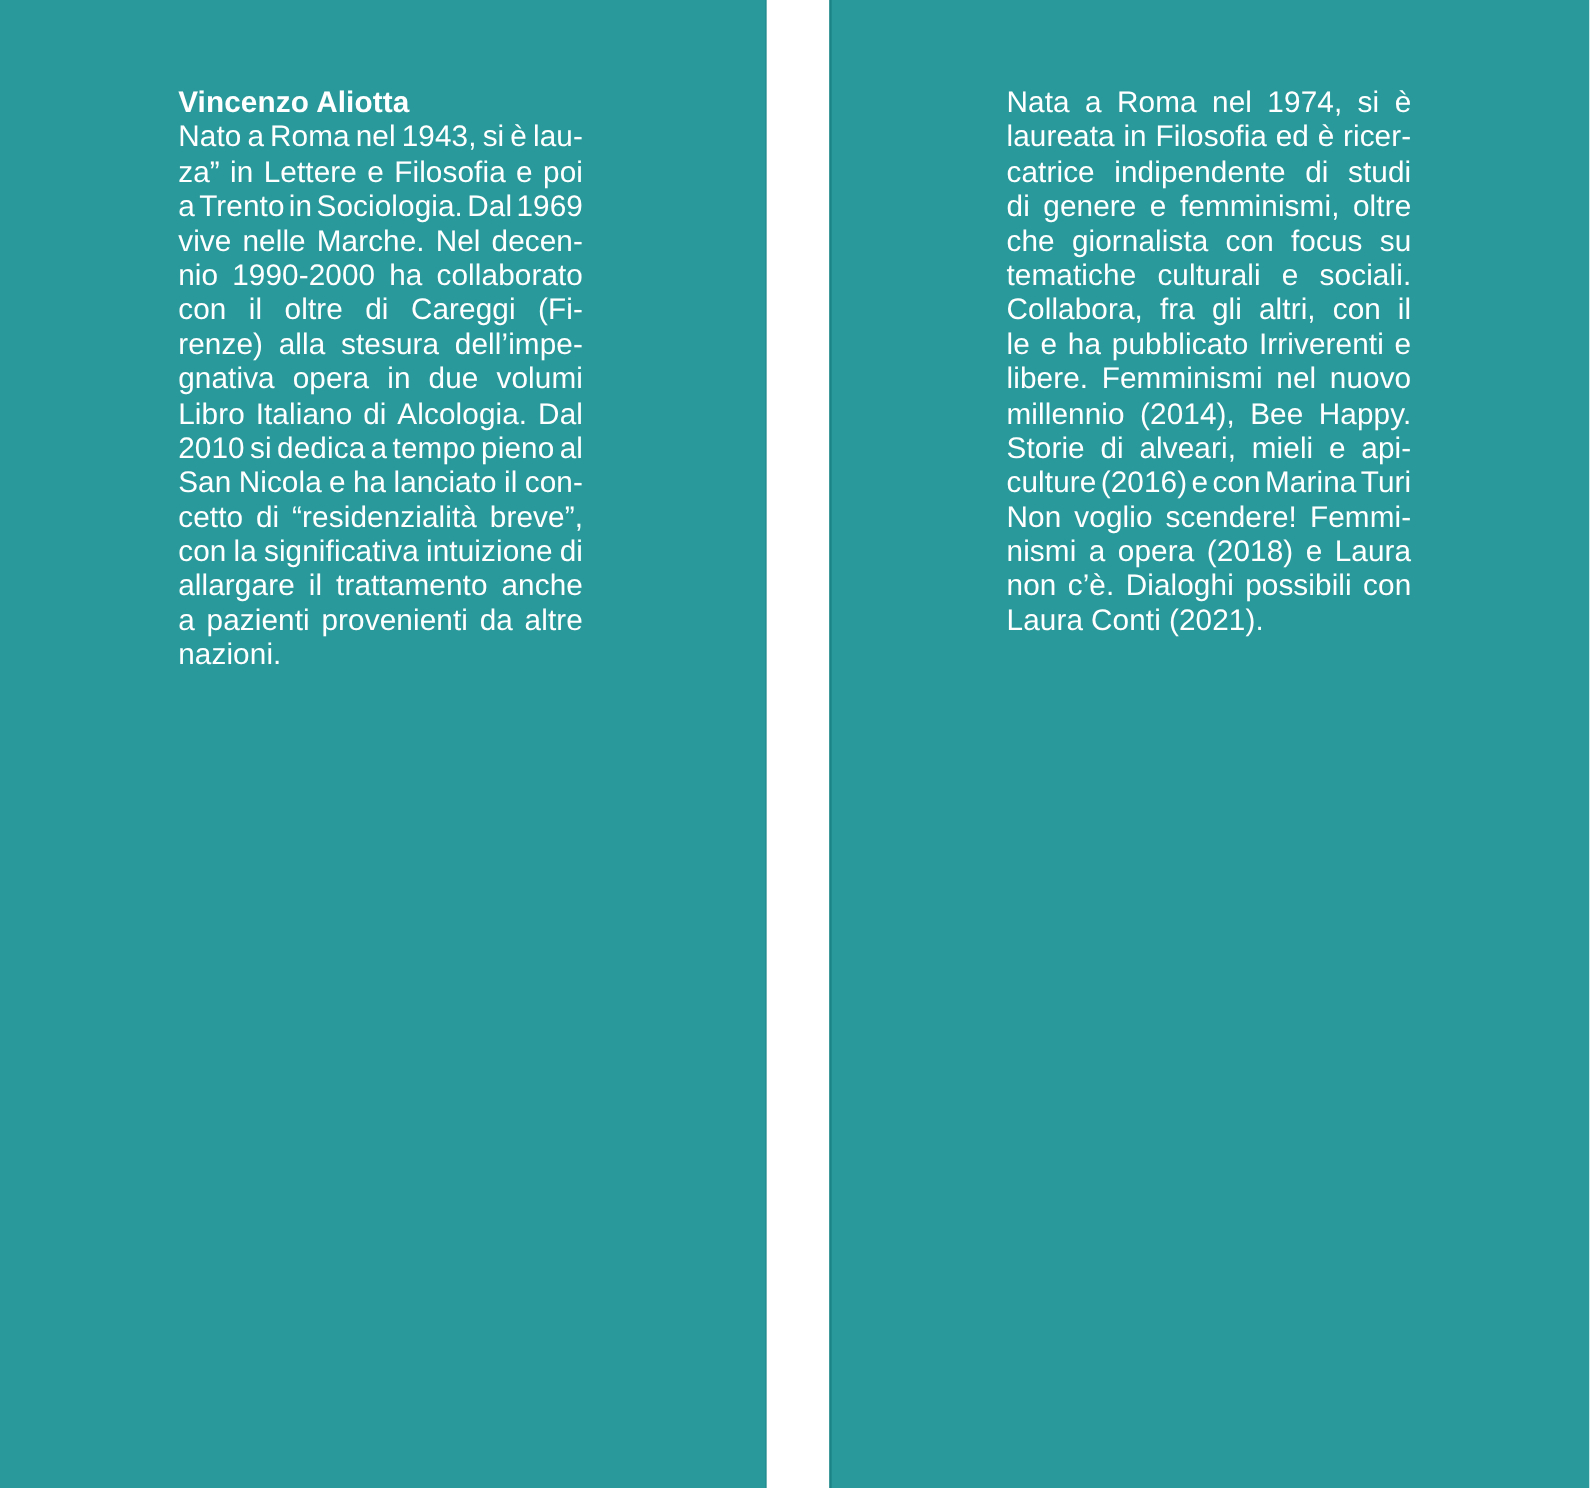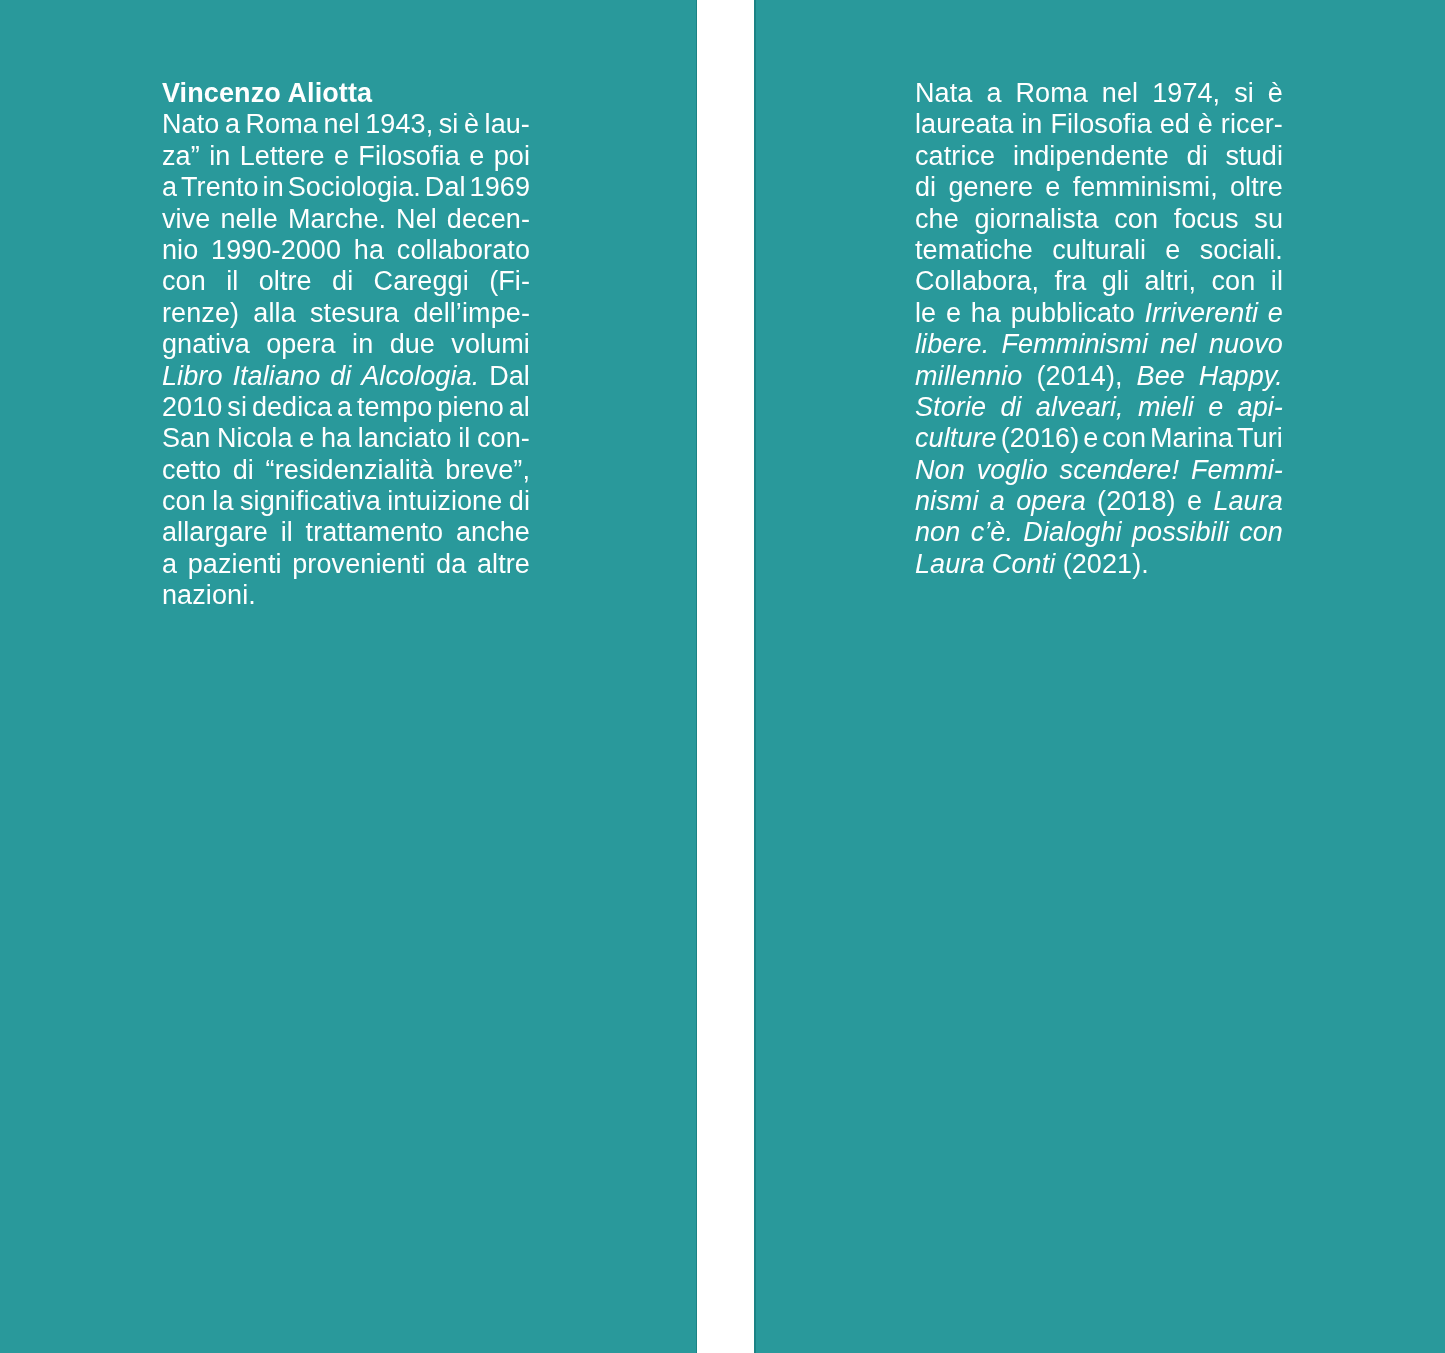--- a/index.html
+++ b/index.html
@@ -59,21 +59,21 @@
     justify-content: space-between;
     height: 31.4px;
     overflow: visible;
     white-space: nowrap;
   }
   .bio-line-last {
     justify-content: flex-start;
     gap: 0.27em;
   }
   .word { white-space: pre; }
-  .it { font-style: italic; }
+  .it { }
 </style>
 </head>
 <body>
 
 <div class="canvas">
 
   <div class="flap flap-left">
     <div class="bio bio-left">
       <div class="bio-heading">Vincenzo Aliotta</div>
       <div id="left-bio-lines">

